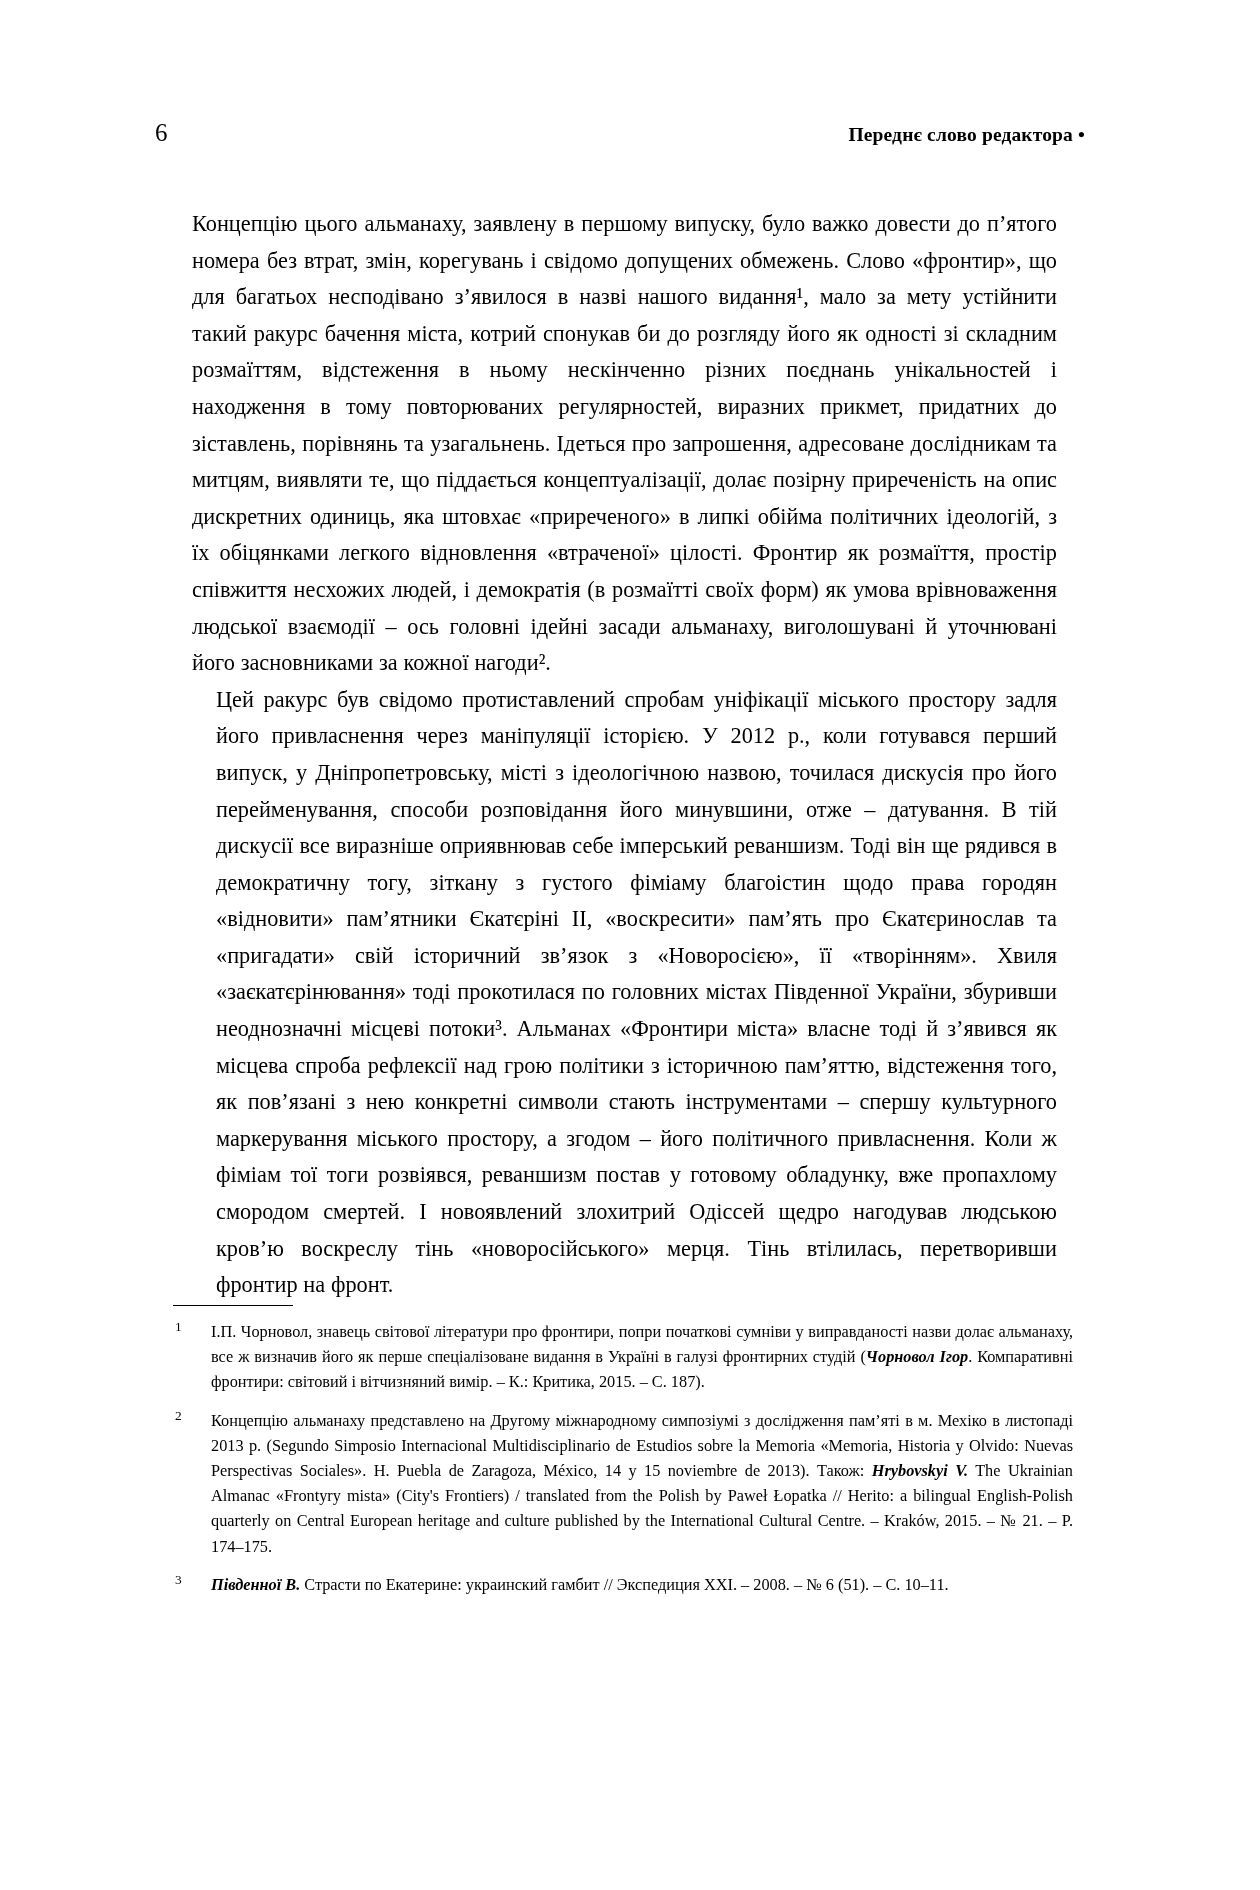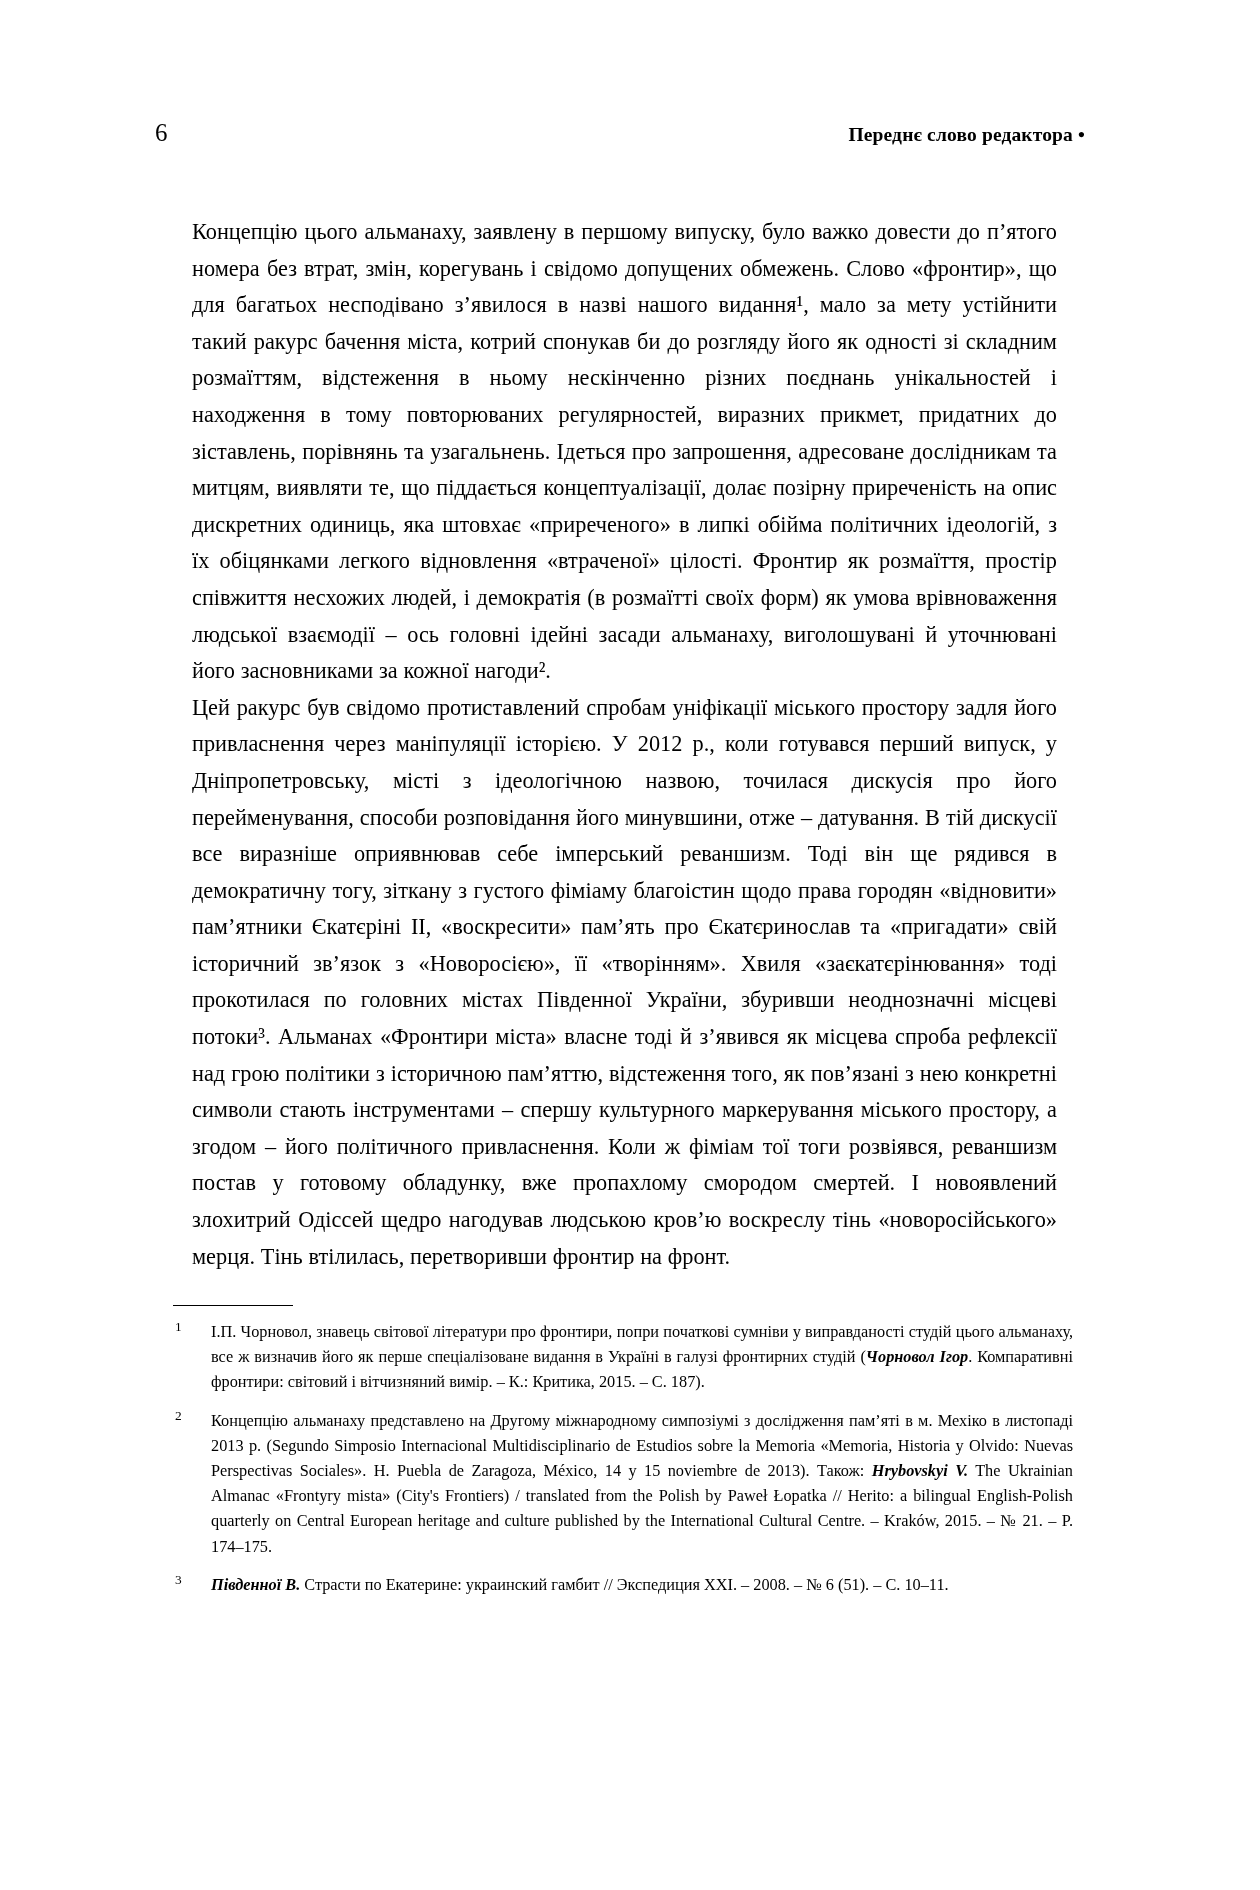--- a/index.html
+++ b/index.html
@@ -51,37 +51,38 @@
     text-align: right;
   }
   .head-title .bullet {
     font-weight: bold;
     padding-left: 5px;
   }
 
   
   .textblock {
     position: absolute;
-    top: 214px;
+    top: 206px;
     left: 192px;
     width: 865px;
   }
   p.body {
     margin: 0;
     text-indent: 0;
     font-size: 22.3px;
     line-height: 36.6px;
     text-align: justify;
     text-justify: inter-word;
     letter-spacing: 0.01px;
     word-spacing: 0.2px;
     hyphens: manual;
   }
   p.body + p.body {
     margin-top: 0;
+    margin-left: 24px;
   }
 
   
   .footnotes {
     position: absolute;
     top: 1305px;
     left: 173px;
     width: 900px;
   }
   .fn-rule {
@@ -127,21 +128,21 @@
     </p>
     <p class="body">
       <span>Цей ракурс був свідомо протиставлений спробам уніфікації міського простору задля його привласнення через маніпуляції історією. У 2012 р., коли готувався перший випуск, у Дніпропетровську, місті з ідеологічною назвою, точилася дискусія про його перейменування, способи розповідання його минувшини, отже – датування. В тій дискусії все виразніше оприявнював себе імперський реваншизм. Тоді він ще рядився в демократичну тогу, зіткану з густого фіміаму благоістин щодо права городян «відновити» пам’ятники Єкатєріні ІІ, «воскресити» пам’ять про Єкатєринослав та «пригадати» свій історичний зв’язок з «Новоросією», її «творінням». Хвиля «заєкатєрінювання» тоді прокотилася по головних містах Південної України, збуривши неоднозначні місцеві потоки³. Альманах «Фронтири міста» власне тоді й з’явився як місцева спроба рефлексії над грою політики з історичною пам’яттю, відстеження того, як пов’язані з нею конкретні символи стають інструментами – спершу культурного маркерування міського простору, а згодом – його політичного привласнення. Коли ж фіміам тої тоги розвіявся, реваншизм постав у готовому обладунку, вже пропахлому смородом смертей. І новоявлений злохитрий Одіссей щедро нагодував людською кров’ю воскреслу тінь «новоросійського» мерця. Тінь втілилась, перетворивши фронтир на фронт.</span>
     </p>
   </div>
 
   <div class="footnotes">
     <div class="fn-rule"></div>
 
     <div class="fn">
-      <span class="fn-num">1</span><span>І.П. Чорновол, знавець світової літератури про фронтири, попри початкові сумніви у виправданості студій цього альманаху, все ж визначив його як перше спеціалізоване видання в Україні в галузі фронтирних студій (</span><span class="ital">Чорновол Ігор</span><span>. Компаративні фронтири: світовий і вітчизняний вимір. – К.: Критика, 2015. – С. 187).</span>
+      <span class="fn-num">1</span><span>І.П. Чорновол, знавець світової літератури про фронтири, попри початкові сумніви у виправданості назви долає альманаху, все ж визначив його як перше спеціалізоване видання в Україні в галузі фронтирних студій (</span><span class="ital">Чорновол Ігор</span><span>. Компаративні фронтири: світовий і вітчизняний вимір. – К.: Критика, 2015. – С. 187).</span>
     </div>
 
     <div class="fn">
       <span class="fn-num">2</span><span>Концепцію альманаху представлено на Другому міжнародному симпозіумі з дослідження пам’яті в м. Мехіко в листопаді 2013 р. (Segundo Simposio Internacional Multidisciplinario de Estudios sobre la Memoria «Memoria, Historia y Olvido: Nuevas Perspectivas Sociales». H. Puebla de Zaragoza, México, 14 y 15 noviembre de 2013). Також: </span><span class="ital">Hrybovskyi V.</span><span> The Ukrainian Almanac «Frontyry mista» (City's Frontiers) / translated from the Polish by Paweł Łopatka // Herito: a bilingual English-Polish quarterly on Central European heritage and culture published by the International Cultural Centre. – Kraków, 2015. – № 21. – P. 174–175.</span>
     </div>
 
     <div class="fn">
       <span class="fn-num">3</span><span></span><span class="ital">Південної В.</span><span> Страсти по Екатерине: украинский гамбит // Экспедиция XXI. – 2008. – № 6 (51). – С. 10–11.</span>
     </div>
   </div>

